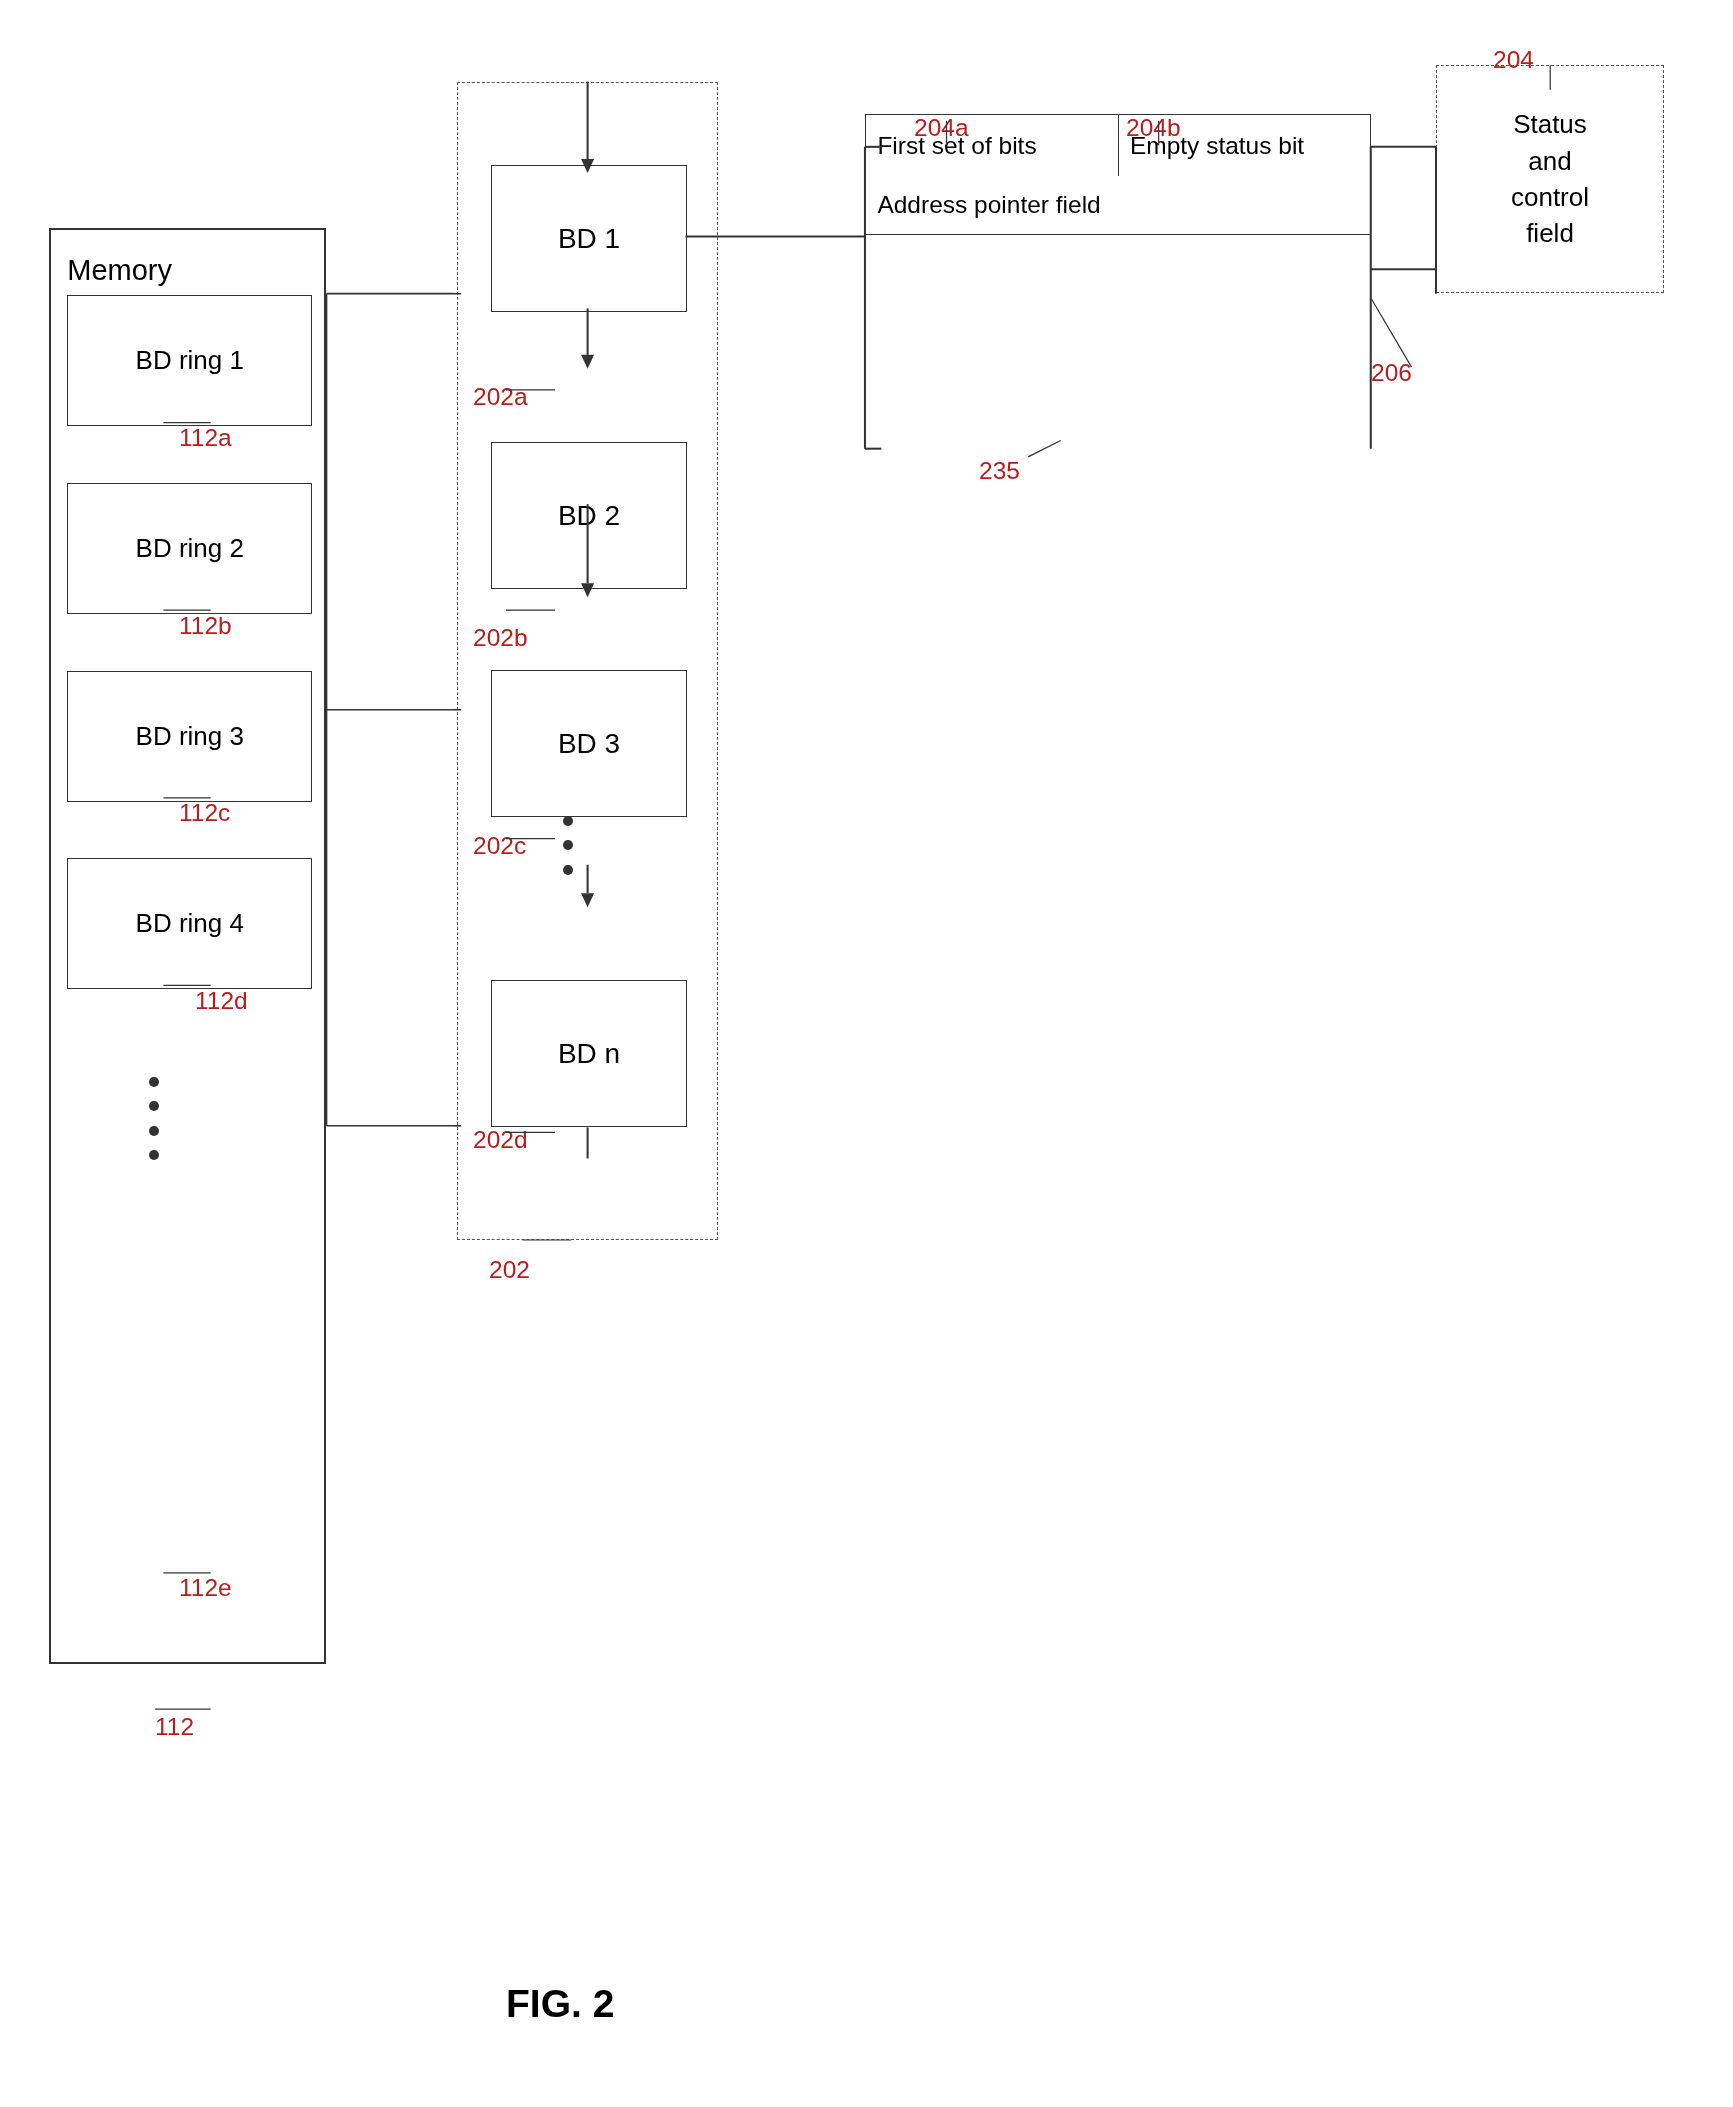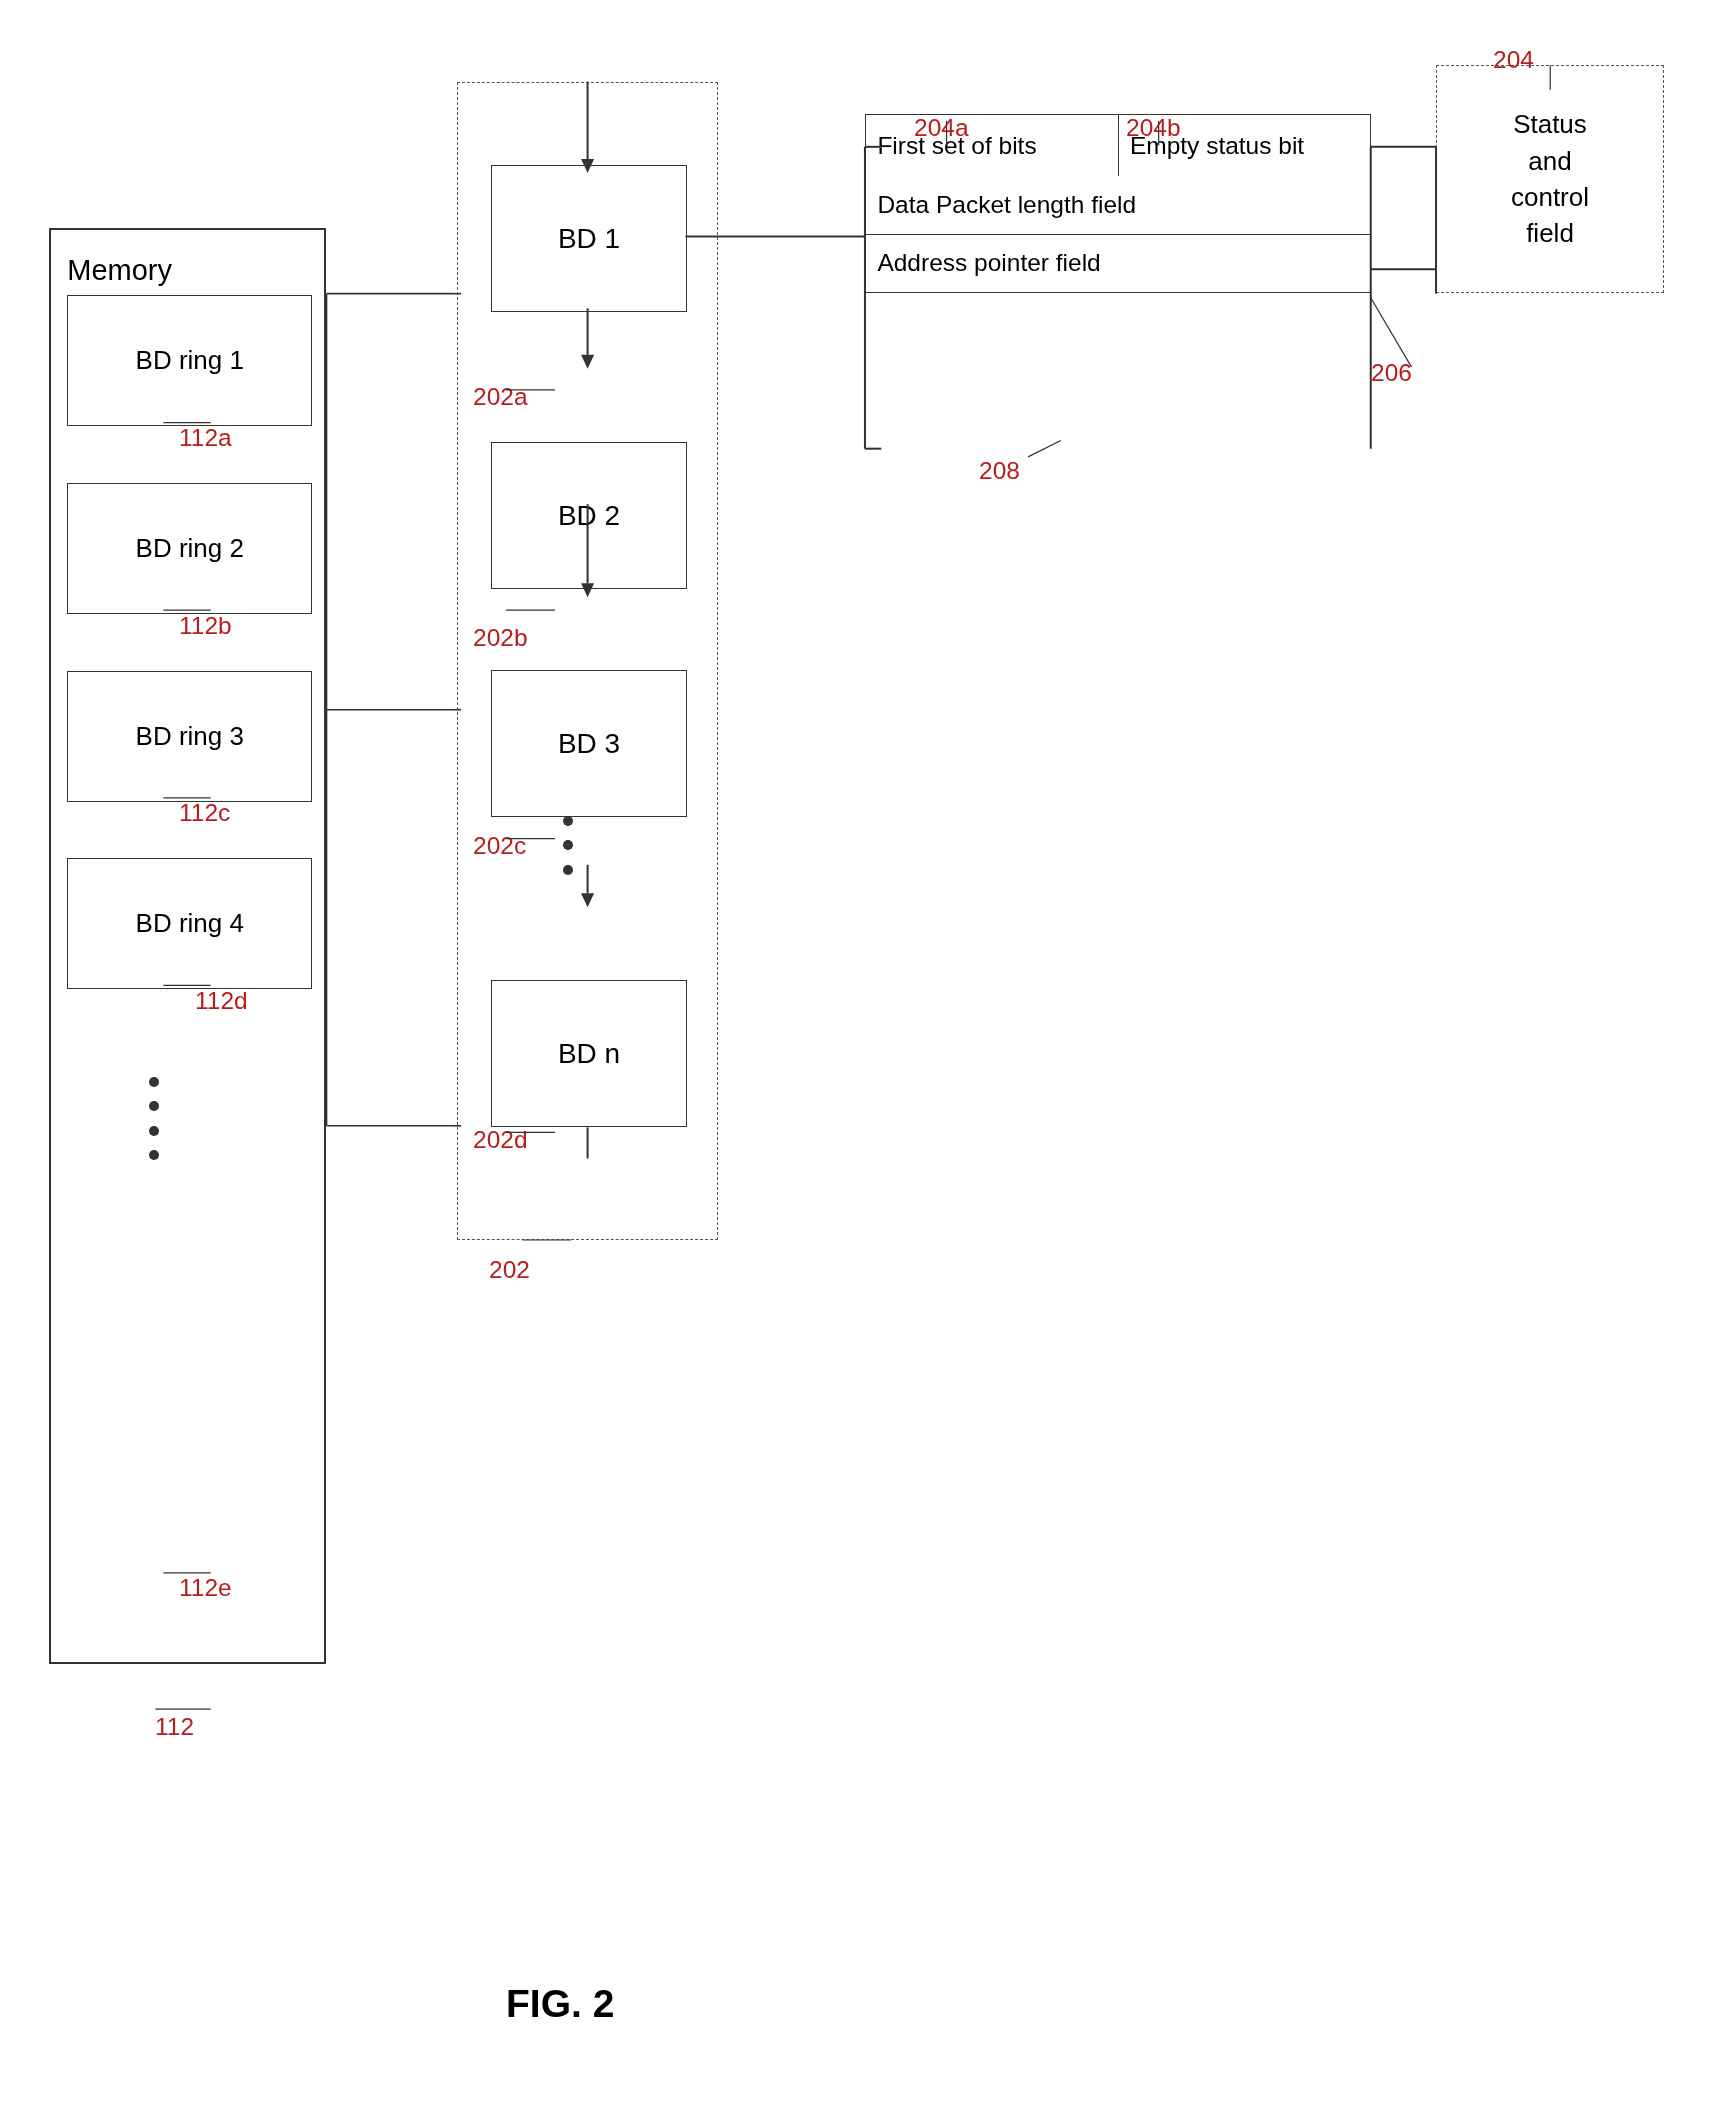--- a/index.html
+++ b/index.html
@@ -241,32 +241,29 @@
 
     <div class="bd-detail-row-top">
       <div class="bd-detail-cell bd-detail-cell-left">
         <span>First set of bits</span>
       </div>
       <div class="bd-detail-cell bd-detail-cell-right">
         <span>Empty status bit</span>
       </div>
     </div>
 
-    <div class="bd-detail-full">
-      <span>Data Packet length field</span>
-    </div>
 
     <div class="bd-detail-full">
       <span>Address pointer field</span>
     </div>
   </div>
 
   <div class="ref-label" style="top:114px; left:914px;">204a</div>
   <div class="ref-label" style="top:114px; left:1126px;">204b</div>
-  <div class="ref-label" style="top:457px; left:979px;">208</div>
+  <div class="ref-label" style="top:457px; left:979px;">235</div>
   <div class="ref-label" style="top:359px; left:1371px;">206</div>
 
   <div class="status-box">
     <span>Status<br>and<br>control<br>field</span>
   </div>
 
   <div class="ref-label" style="top:46px; left:1493px;">204</div>
 
   <div class="fig-label">FIG. 2</div>
 

